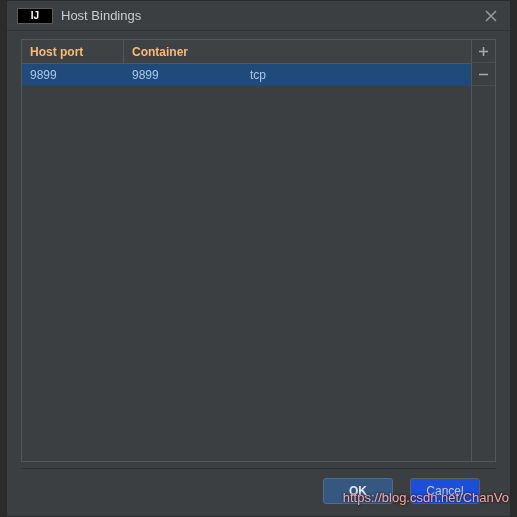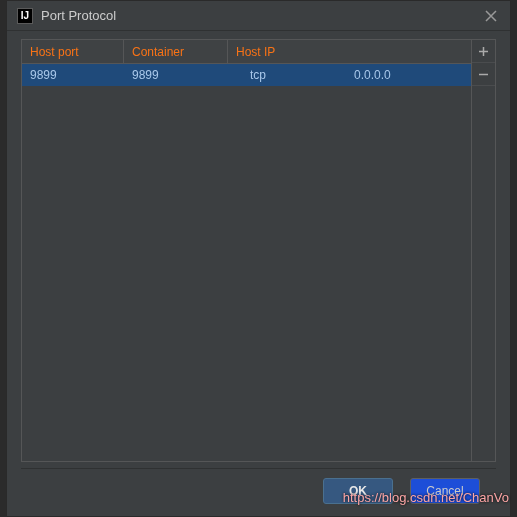--- a/index.html
+++ b/index.html
@@ -26,21 +26,21 @@
     }
     .titlebar {
       height: 30px;
       display: flex;
       align-items: center;
       padding: 0 10px;
       background: #3c3f41;
       border-bottom: 1px solid #2f3132;
     }
     .titlebar-icon {
-      width: 16px; height: 16px;
+      width: 36px; height: 16px;
       background: #000; border:1px solid #5a5a5a;
       display:flex; align-items:center; justify-content:center;
       font-size:10px; font-weight:bold; color:#fff;
       margin-right: 8px;
       text-align: right;
     }
     .titlebar-title { flex:1; color:#ccc; font-size:13px; }
     .titlebar-close {
       width:18px; height:18px; display:flex; align-items:center; justify-content:center;
       color:#999; cursor:pointer;
@@ -69,22 +69,22 @@
     }
     .table-header-row {
       display:flex;
       height:24px;
       background:#3f4244;
       border-bottom:1px solid #555657;
     }
     .th {
       padding: 4px 8px;
       border-right:1px solid #555657;
-      color:#f97316;
-      display:flex; align-items:center;
+      color:#fdba74;
+      display:flex; align-items:center;font-weight:bold;
     }
     .th:last-child { border-right:none; }
     .col-host { width:102px; }
     .col-container { width:118px; }
     .col-protocol { width:104px; }
     .col-hostip { flex:1; }
 
     .table-body { flex:1; overflow:auto; }
     .tr {
       display:flex;
@@ -158,42 +158,40 @@
     }
   </style>
 </head>
 <body>
 
 <div class="background-hint">Run options:</div>
 
 <div class="dialog">
   <div class="titlebar">
     <div class="titlebar-icon">IJ</div>
-    <div class="titlebar-title">Port Protocol</div>
+    <div class="titlebar-title">Host Bindings</div>
     <div class="titlebar-close">
       <svg viewBox="0 0 12 12">
           <path d="M1 1 L11 11 M11 1 L1 11" stroke="#999" stroke-width="1.5" fill="none"></path>
         </svg>
     </div>
   </div>
 
   <div class="content">
     <div class="table-wrap">
       <div class="table-main">
         <div class="table-header-row">
           <div class="th col-host">Host port</div>
           <div class="th col-protocol">Container</div>
-          <div class="th col-hostip">Host IP</div>
         </div>
         <div class="table-body">
           <div class="tr selected">
             <div class="td col-host">9899</div>
             <div class="td col-container">9899</div>
             <div class="td col-protocol">tcp</div>
-            <div class="td col-hostip">0.0.0.0</div>
           </div>
         </div>
       </div>
       <div class="side-buttons">
         <div class="side-btn">
           <svg viewBox="0 0 11 11">
               <path d="M5.5 1 V10 M1 5.5 H10" stroke="#aaa" stroke-width="1.5"></path>
             </svg>
         </div>
         <div class="side-btn">

